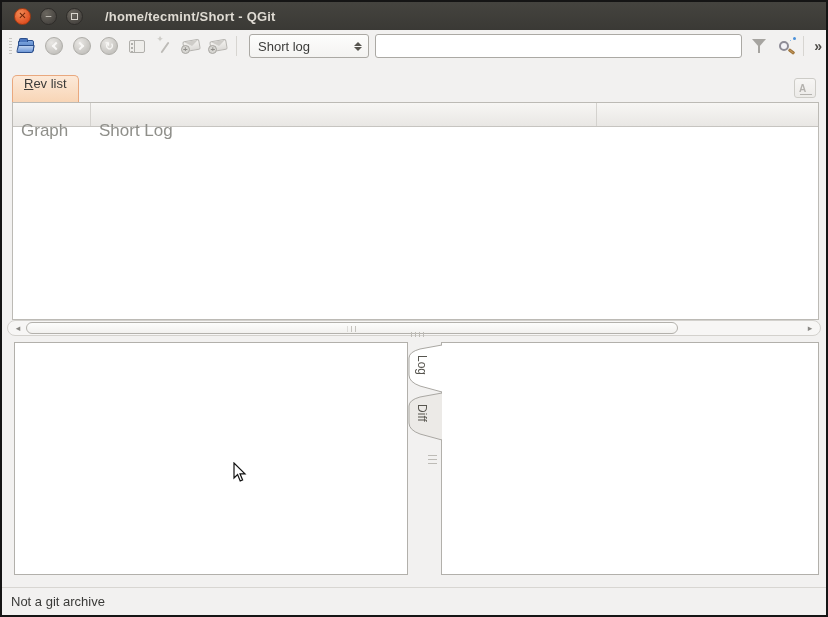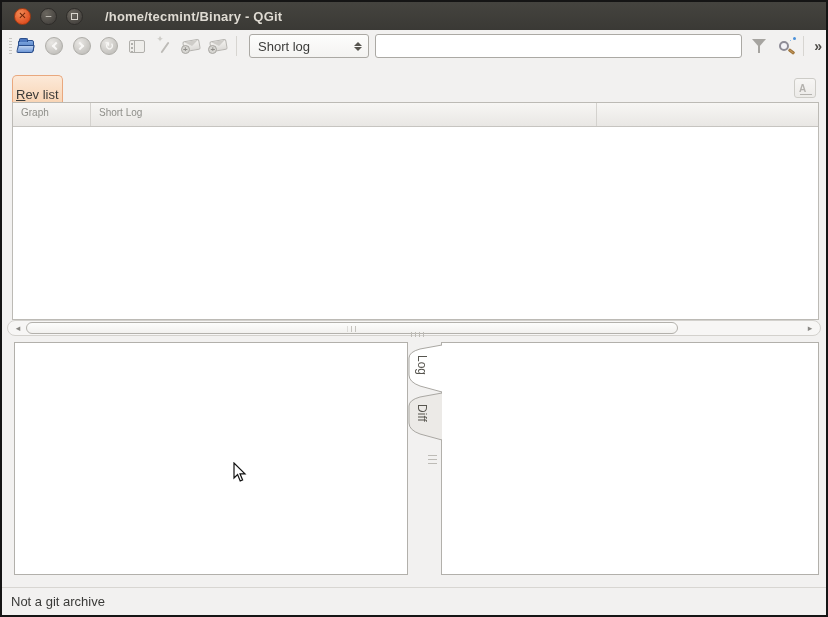--- a/index.html
+++ b/index.html
@@ -128,43 +128,43 @@
 
   .searchbox {
     margin-left: 6px; width: 374px; height: 24px; background:#FFFFFF;
     border: 1px solid #ABA9A4; border-radius: 3px; font-size: 13px; color:#3C3C3A;
     padding: 0 6px; outline: none; font-family: "Liberation Sans", "DejaVu Sans", sans-serif;
   }
   .overflow { font-size: 14px; font-weight: bold; color:#4C4A46; padding: 0 4px; margin-left: 2px; }
 
   
   .rev-tab {
-    position: absolute; left: 10px; top: 73px; height: 27px; padding: 0 3px;
+    position: absolute; left: 10px; top: 73px; height: 27px; padding: 0 11px;
     background: linear-gradient(#FCE9D8, #F8D5B6);
     border: 1px solid #E9A87E; border-bottom: none; border-radius: 5px 5px 0 0;
-    font-size: 13px; color: #3B3B39; display: flex; align-items: flex-end;
+    font-size: 13px; color: #3B3B39; display: flex; align-items: flex-start;
   }
   .rev-tab .mn { text-decoration: underline; }
   .tab-corner-btn {
     position: absolute; left: 792px; top: 76px; width: 22px; height: 20px;
     background: linear-gradient(#F8F7F5,#ECEAE7); border: 1px solid #C5C3BE; border-radius: 3px;
     display:flex; align-items:center; justify-content:center; opacity:.8;
   }
   .ic-font-find { position:relative; width:12px; height:11px; color:#A5A39E; font-size:10px; line-height:11px; font-weight:bold; }
   .ic-font-find::before { content:"A"; position:absolute; left:0; top:0; }
   .ic-font-find::after { content:""; position:absolute; left:1px; bottom:-1px; right:-1px; height:1px; background:#A5A39E; }
 
   
   .rev-table {
     position: absolute; left: 10px; top: 100px; width: 807px; height: 218px;
     background: #FFFFFF; border: 1px solid #BCBAB5;
   }
   .rev-head { display: flex; height: 24px; background: linear-gradient(#F7F6F4, #E9E7E4); border-bottom: 1px solid #C6C4C0; }
   .rev-head .cell {
-    font-size: 10px; color: #8F8F8A; padding: 4px 0 0 8px;
+    font-size: 17px; color: #8F8F8A; padding: 18px 0 0 8px;
   }
   .rev-head .cell.c-graph { width: 78px; border-right: 1px solid #D4D2CE; }
   .rev-head .cell.c-short { width: 506px; border-right: 1px solid #D4D2CE; }
   .rev-head .cell.c-author { flex: 1; }
   .rev-body { height: 192px; background:#FFFFFF; }
 
   
   .hscroll {
     position: absolute; left: 5px; top: 318px; width: 814px; height: 16px;
     background: #F7F6F5; border: 1px solid #D3D1CD; border-radius: 8px;
@@ -223,21 +223,21 @@
   <div class="titlebar">
     <div class="winbtn close">
       <span>✕</span>
     </div>
     <div class="winbtn minmax">
       <span>–</span>
     </div>
     <div class="winbtn minmax">
       <span class="sq"></span>
     </div>
-    <div class="title-text">/home/tecmint/Binary - QGit</div>
+    <div class="title-text">/home/tecmint/Short - QGit</div>
   </div>
 
   <div class="toolbar">
     <div class="tb-handle"></div>
 
     <div class="tb-btn">
       <span class="ic-folder">
           <span class="back"></span>
           <span class="front"></span>
         </span>

